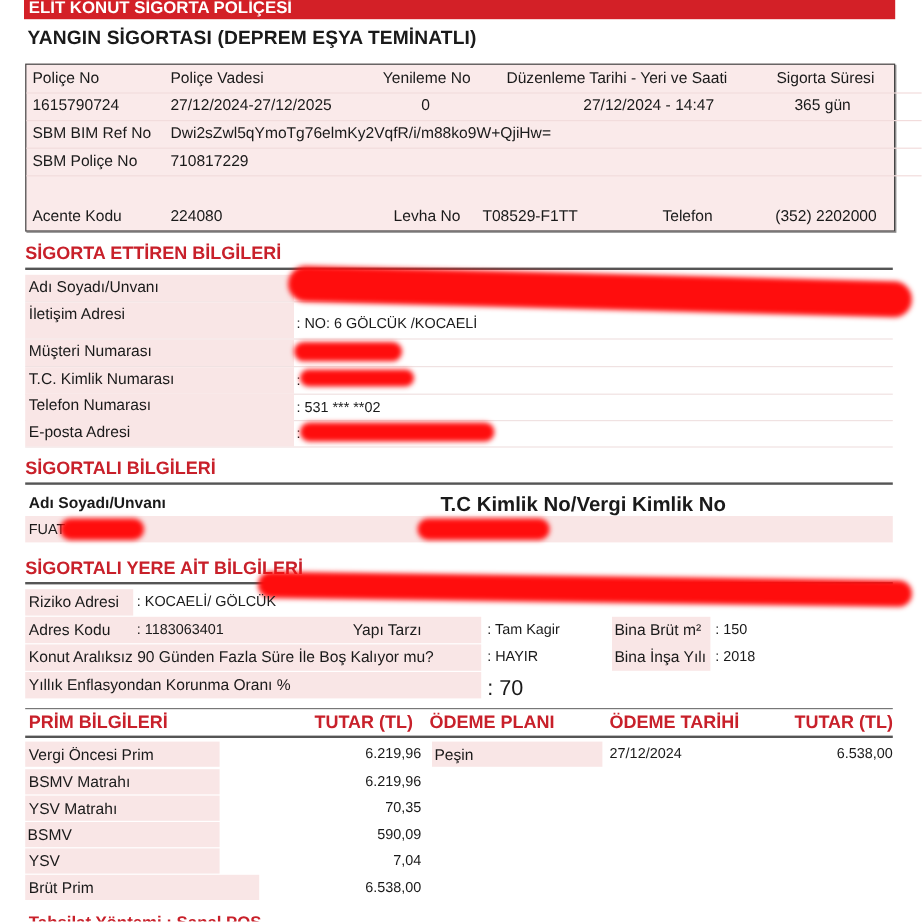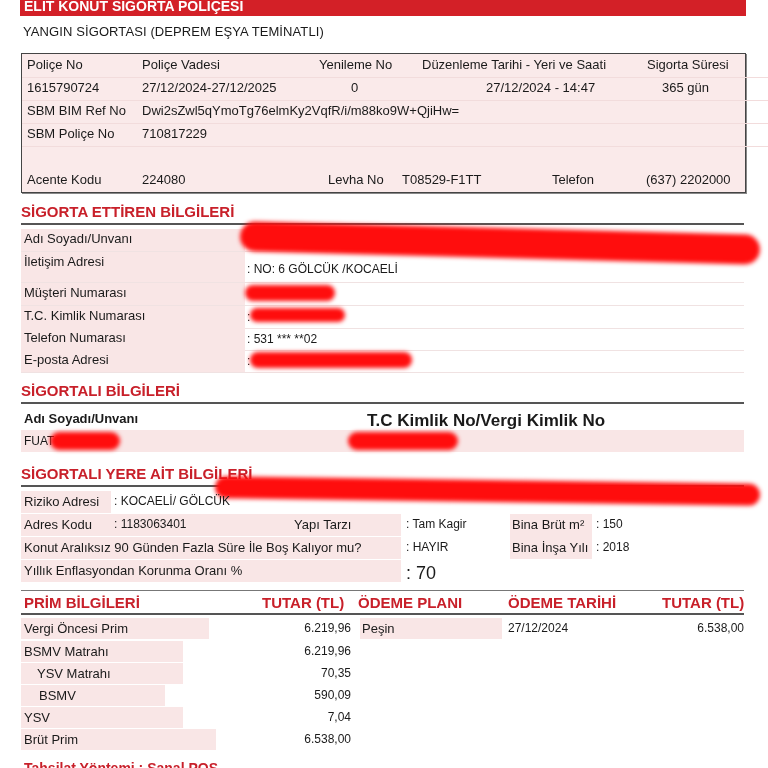--- a/index.html
+++ b/index.html
@@ -1,21 +1,21 @@
 <!DOCTYPE html>
 <html><head>
 <meta charset="utf-8">
 <style>
   html, body { margin:0; padding:0; background:#ffffff; }
   body { width:768px; height:768px; overflow:hidden; position:relative;
          font-family:"Liberation Sans", "DejaVu Sans", sans-serif; color:#1a1a1a; font-size:13px; }
   .abs { position:absolute; }
   .banner { left:20px; top:0; width:726px; height:16px; background:#d32027; color:#fff;
             font-weight:bold; font-size:14px; line-height:12px; padding-left:4px; overflow:hidden; box-sizing:border-box; }
-  .title { left:23px; top:24px; font-weight:normal; font-size:13px; letter-spacing:0.1px; }
+  .title { left:23px; top:24px; font-weight:bold; font-size:16px; letter-spacing:0.1px; }
   .pink { background:#f9e6e6; }
   .policy-box { left:21px; top:53px; width:723px; height:138px; border:1px solid #444;
                 box-shadow:1px 1px 0 #888; background:#faeaea; }
   .prow { position:absolute; left:0; width:764px; height:22.6px; border-bottom:1px solid #f2dcdc; }
   .cell { position:absolute; top:3px; font-size:13px; white-space:nowrap; }
   .sec { position:absolute; left:21px; width:723px; height:20px; border-bottom:2px solid #555;
          color:#c8202a; font-weight:bold; font-size:15px; line-height:18px; }
   .frow { position:absolute; left:21px; width:723px; height:22px; border-bottom:1px solid #f0e2e2; }
   .flabel { position:absolute; left:0; top:0; width:224px; height:22px; background:#f9e6e6;
             padding-left:3px; box-sizing:border-box; line-height:20px; }
@@ -53,21 +53,21 @@
   <div class="prow" style="top:69px">
     <span class="cell" style="left:5px">SBM Poliçe No</span>
     <span class="cell" style="left:120px">710817229</span>
   </div>
   <div class="prow" style="top:115px;border-bottom:none">
     <span class="cell" style="left:5px">Acente Kodu</span>
     <span class="cell" style="left:120px">224080</span>
     <span class="cell" style="left:306px">Levha No</span>
     <span class="cell" style="left:380px">T08529-F1TT</span>
     <span class="cell" style="left:530px">Telefon</span>
-    <span class="cell" style="left:624px">(637) 2202000</span>
+    <span class="cell" style="left:624px">(352) 2202000</span>
   </div>
 </div>
 
 <div class="sec" style="top:203px">SİGORTA ETTİREN BİLGİLERİ</div>
 <div class="frow" style="top:229px">
   <div class="flabel">Adı Soyadı/Unvanı</div>
 </div>
 <div class="frow" style="top:252px;height:30px">
   <div class="flabel" style="height:30px">İletişim Adresi</div>
   <div class="fval" style="top:6px">: NO: 6 GÖLCÜK /KOCAELİ</div>
@@ -131,33 +131,33 @@
 <div class="abs" style="left:21px;top:590px;width:723px;border-top:1px solid #777"></div>
 <div class="abs" style="left:21px;top:613px;width:723px;border-top:2px solid #555"></div>
 <div class="abs hdr-red" style="left:24px;top:594px">PRİM BİLGİLERİ</div>
 <div class="abs hdr-red" style="left:262px;top:594px">TUTAR (TL)</div>
 <div class="abs hdr-red" style="left:358px;top:594px">ÖDEME PLANI</div>
 <div class="abs hdr-red" style="left:508px;top:594px">ÖDEME TARİHİ</div>
 <div class="abs hdr-red" style="left:662px;top:594px">TUTAR (TL)</div>
 
 <div class="abs" style="left:21px;top:618px;width:330px">
   <div class="prow2" style="top:0;width:330px">
-    <span class="abs pink" style="left:0;top:0;width:188px;height:21px;padding-left:3px;box-sizing:border-box">Vergi Öncesi Prim</span>
+    <span class="abs pink" style="left:0;top:0;width:162px;height:21px;padding-left:3px;box-sizing:border-box">Vergi Öncesi Prim</span>
     <span class="abs mono-right" style="right:0;top:0;font-size:12px">6.219,96</span>
   </div>
   <div class="prow2" style="top:23px;width:330px">
     <span class="abs pink" style="left:0;top:0;width:162px;height:21px;padding-left:3px;box-sizing:border-box">BSMV Matrahı</span>
     <span class="abs mono-right" style="right:0;top:0;font-size:12px">6.219,96</span>
   </div>
   <div class="prow2" style="top:45px;width:330px">
-    <span class="abs pink" style="left:0;top:0;width:162px;height:21px;padding-left:16px;box-sizing:border-box">YSV Matrahı</span>
+    <span class="abs pink" style="left:0;top:0;width:162px;height:21px;padding-left:3px;box-sizing:border-box">YSV Matrahı</span>
     <span class="abs mono-right" style="right:0;top:0;font-size:12px">70,35</span>
   </div>
   <div class="prow2" style="top:67px;width:330px">
-    <span class="abs pink" style="left:0;top:0;width:144px;height:21px;padding-left:18px;box-sizing:border-box">BSMV</span>
+    <span class="abs pink" style="left:0;top:0;width:162px;height:21px;padding-left:2px;box-sizing:border-box">BSMV</span>
     <span class="abs mono-right" style="right:0;top:0;font-size:12px">590,09</span>
   </div>
   <div class="prow2" style="top:89px;width:330px">
     <span class="abs pink" style="left:0;top:0;width:162px;height:21px;padding-left:3px;box-sizing:border-box">YSV</span>
     <span class="abs mono-right" style="right:0;top:0;font-size:12px">7,04</span>
   </div>
   <div class="prow2" style="top:111px;width:330px">
     <span class="abs pink" style="left:0;top:0;width:195px;height:21px;padding-left:3px;box-sizing:border-box">Brüt Prim</span>
     <span class="abs mono-right" style="right:0;top:0;font-size:12px">6.538,00</span>
   </div>

